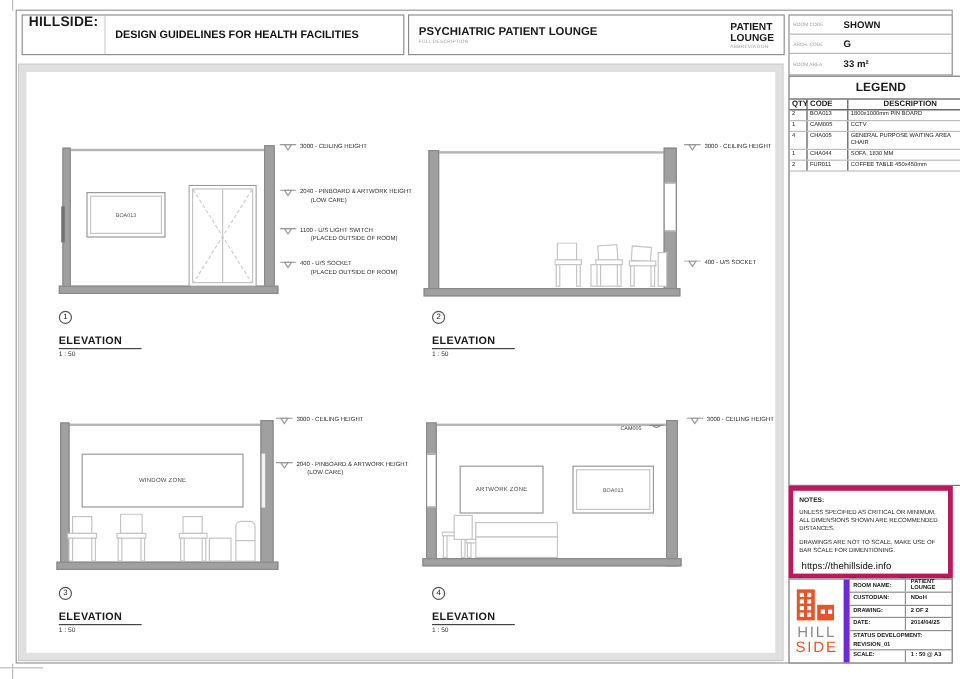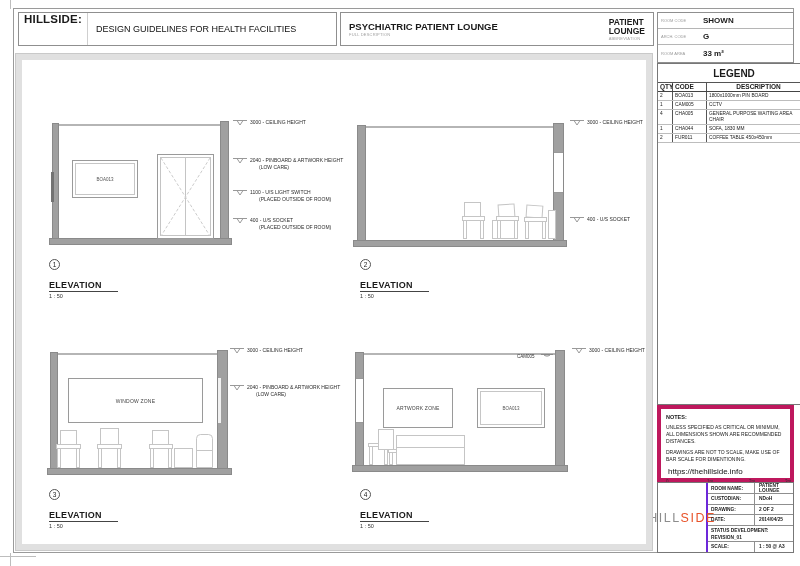--- a/index.html
+++ b/index.html
@@ -2,21 +2,21 @@
 <html><head>
 <meta charset="utf-8">
 <style>
   html,body{margin:0;padding:0;background:#fff;}
   #sheet{position:relative;width:800px;height:566px;background:#fff;overflow:hidden;
          font-family:"Liberation Sans",sans-serif;color:#1a1a1a;}
   .a{position:absolute;}
   .bordered{border:1px solid #8f8f8f;background:#fff;box-sizing:border-box;}
   
   .brand{font-size:11.5px;font-weight:bold;letter-spacing:.2px;}
-  .h-title{font-size:9px;font-weight:normal;line-height:10px;color:#111;text-align:right;}
+  .h-title{font-size:9px;font-weight:bold;line-height:10px;color:#111;text-align:right;}
   .h-sub{font-size:9px;font-weight:bold;line-height:10px;color:#b3b3b3;}
   .h-room{font-size:9.5px;font-weight:bold;}
   .micro{font-size:4px;color:#a0a0a0;letter-spacing:.2px;}
   
   .ri-row{display:flex;align-items:center;border-bottom:1px solid #b5b5b5;height:16px;box-sizing:border-box;}
   .ri-row:last-child{border-bottom:none;}
   .ri-label{width:42px;font-size:4px;color:#9a9a9a;padding-left:3px;}
   .ri-value{font-size:8px;font-weight:bold;}
   .legend-title{font-size:10px;font-weight:bold;text-align:center;padding:4px 0 3px 0;border-bottom:1px solid #555;}
   .lrow{display:flex;border-bottom:1px solid #bdbdbd;box-sizing:border-box;}
@@ -149,21 +149,21 @@
       </div>
       <div class="sb-bar">
         <div class="sb-seg" style="width:33.33%;background:#8f8f8f;"></div>
         <div class="sb-seg" style="width:33.33%;background:#fff;"></div>
         <div class="sb-seg" style="width:33.34%;background:#8f8f8f;"></div>
       </div>
     </div>
   </div>
 
   <div class="a" style="left:657px;top:482px;width:137px;height:71px;border:1px solid #777;background:#fff;box-sizing:border-box;display:flex;">
-    <div style="width:50px;border-right:2px solid #6d28d9;box-sizing:border-box;display:flex;flex-direction:row;align-items:center;justify-content:center;">
+    <div style="width:50px;border-right:5px solid #6d28d9;box-sizing:border-box;display:flex;flex-direction:column;align-items:center;justify-content:center;">
       <svg width="36" height="30" viewBox="0 0 36 30">
         <rect x="1" y="0" width="15" height="26" fill="#e8532a"></rect>
         <rect x="3.5" y="3" width="3.5" height="3.5" fill="#fff"></rect>
         <rect x="9.5" y="3" width="3.5" height="3.5" fill="#fff"></rect>
         <rect x="3.5" y="8.5" width="3.5" height="3.5" fill="#fff"></rect>
         <rect x="9.5" y="8.5" width="3.5" height="3.5" fill="#fff"></rect>
         <rect x="3.5" y="14" width="3.5" height="3.5" fill="#fff"></rect>
         <rect x="9.5" y="14" width="3.5" height="3.5" fill="#fff"></rect>
         <rect x="3.5" y="19.5" width="3.5" height="3.5" fill="#fff"></rect>
         <rect x="9.5" y="19.5" width="3.5" height="3.5" fill="#fff"></rect>

